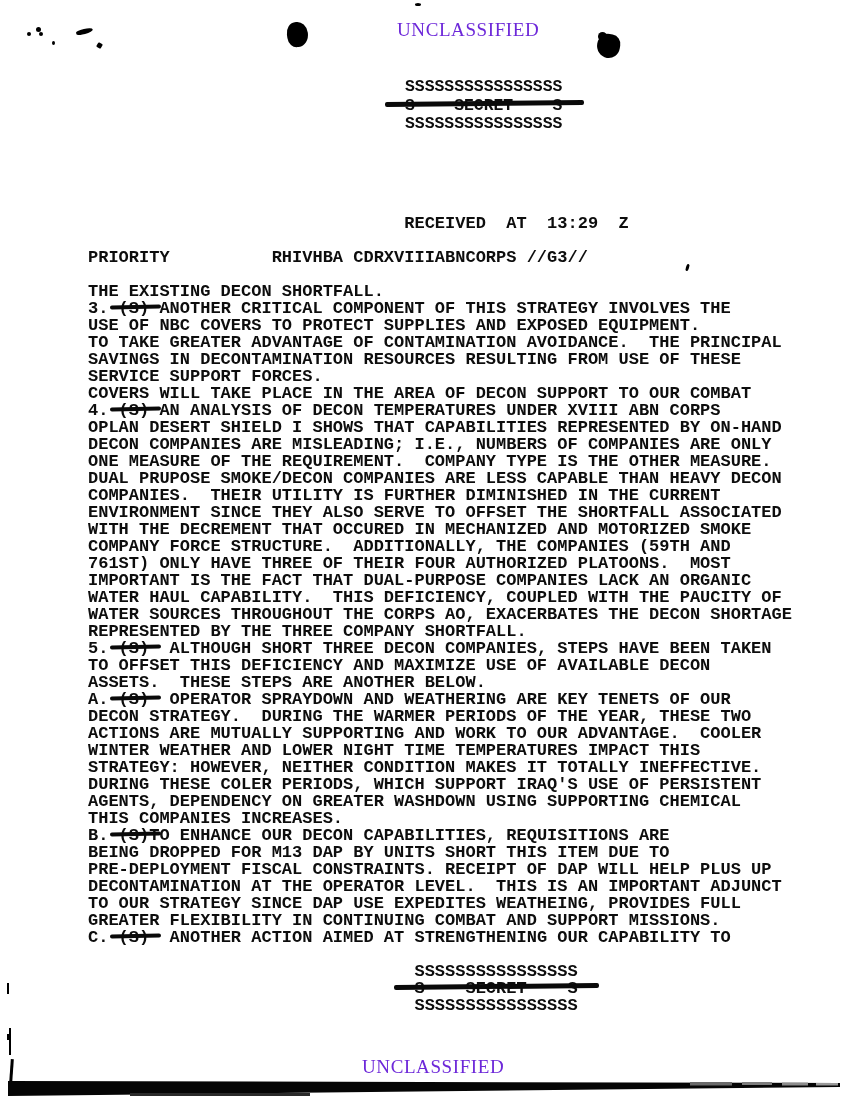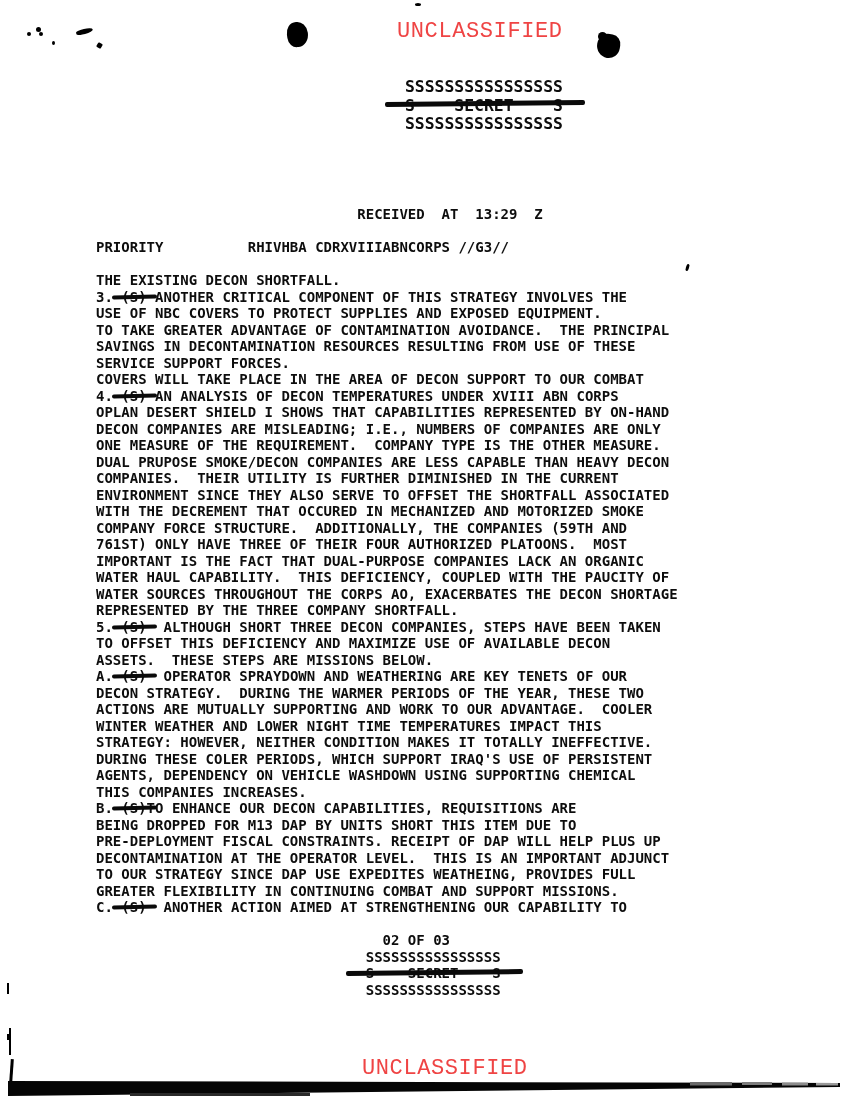--- a/index.html
+++ b/index.html
@@ -6,35 +6,35 @@
   #page {
     position:relative;
     width:850px; height:1097px;
     background:#ffffff;
     overflow:hidden;
     font-family:"DejaVu Sans Mono", monospace;
     color:#0d0d0d;
   }
   
   .typeblock { position:absolute; font-weight:bold; }
-  #message-text { left:88px; top:206px; font-size:14px; line-height:16.5px;margin-left:8px; }
+  #message-text { left:88px; top:216px; font-size:17px; line-height:16.5px; }
   #top-banner   { left:405px; top:78px;  font-size:16.4px; line-height:18.6px; }
-  .tline { white-space:pre; min-height:1em; }
+  .tline { white-space:pre; min-height:1em;font-family:Liberation Mono, monospace; }
   
   .redacted { position:relative; }
   .redacted::after {
     content:""; position:absolute; left:-9px; right:-11px; top:6px; height:4px;
     background:#0a0a0a; border-radius:2px; transform:rotate(-1.2deg);
   }
   .redacted.heavy::after { left:-20px; right:-22px; height:5px; top:5px; transform:rotate(-0.6deg); }
   
   .stamp {
     position:absolute;
-    font-family:Liberation Mono, monospace;
-    font-size:22px; letter-spacing:0.6px; color:#ef4444; font-weight:500;
+    font-family:Liberation Serif, serif;
+    font-size:19px; letter-spacing:0.6px; color:#6d28d9; font-weight:500;
   }
   #stamp-top { left:397px; top:19px; }
   #stamp-bottom { left:362px; top:1056px; }
   
   .punch { position:absolute; background:#000; }
   #punch-left  { left:287px; top:22px; width:21px; height:25px; border-radius:48% 52% 55% 45%; transform:rotate(-8deg); }
   #punch-right { left:597px; top:34px; width:23px; height:24px; border-radius:50% 44% 52% 56%; transform:rotate(10deg); }
   #punch-right-nub { left:598px; top:32px; width:9px; height:9px; border-radius:50%; }
   
   .speck { position:absolute; background:#000; border-radius:50%; }
@@ -91,38 +91,37 @@
       <div class="tline"><span>ENVIRONMENT SINCE THEY ALSO SERVE TO OFFSET THE SHORTFALL ASSOCIATED</span></div>
       <div class="tline"><span>WITH THE DECREMENT THAT OCCURED IN MECHANIZED AND MOTORIZED SMOKE</span></div>
       <div class="tline"><span>COMPANY FORCE STRUCTURE.  ADDITIONALLY, THE COMPANIES (59TH AND</span></div>
       <div class="tline"><span>761ST) ONLY HAVE THREE OF THEIR FOUR AUTHORIZED PLATOONS.  MOST</span></div>
       <div class="tline"><span>IMPORTANT IS THE FACT THAT DUAL-PURPOSE COMPANIES LACK AN ORGANIC</span></div>
       <div class="tline"><span>WATER HAUL CAPABILITY.  THIS DEFICIENCY, COUPLED WITH THE PAUCITY OF</span></div>
       <div class="tline"><span>WATER SOURCES THROUGHOUT THE CORPS AO, EXACERBATES THE DECON SHORTAGE</span></div>
       <div class="tline"><span>REPRESENTED BY THE THREE COMPANY SHORTFALL.</span></div>
       <div class="tline"><span>5. </span><span class="redacted">(S)</span><span>  ALTHOUGH SHORT THREE DECON COMPANIES, STEPS HAVE BEEN TAKEN</span></div>
       <div class="tline"><span>TO OFFSET THIS DEFICIENCY AND MAXIMIZE USE OF AVAILABLE DECON</span></div>
-      <div class="tline"><span>ASSETS.  THESE STEPS ARE MISSIONS BELOW.</span></div>
+      <div class="tline"><span>ASSETS.  THESE STEPS ARE ANOTHER BELOW.</span></div>
       <div class="tline"><span>A. </span><span class="redacted">(S)</span><span>  OPERATOR SPRAYDOWN AND WEATHERING ARE KEY TENETS OF OUR</span></div>
       <div class="tline"><span>DECON STRATEGY.  DURING THE WARMER PERIODS OF THE YEAR, THESE TWO</span></div>
       <div class="tline"><span>ACTIONS ARE MUTUALLY SUPPORTING AND WORK TO OUR ADVANTAGE.  COOLER</span></div>
       <div class="tline"><span>WINTER WEATHER AND LOWER NIGHT TIME TEMPERATURES IMPACT THIS</span></div>
       <div class="tline"><span>STRATEGY: HOWEVER, NEITHER CONDITION MAKES IT TOTALLY INEFFECTIVE.</span></div>
       <div class="tline"><span>DURING THESE COLER PERIODS, WHICH SUPPORT IRAQ'S USE OF PERSISTENT</span></div>
-      <div class="tline"><span>AGENTS, DEPENDENCY ON VEHICLE WASHDOWN USING SUPPORTING CHEMICAL</span></div>
+      <div class="tline"><span>AGENTS, DEPENDENCY ON GREATER WASHDOWN USING SUPPORTING CHEMICAL</span></div>
       <div class="tline"><span>THIS COMPANIES INCREASES.</span></div>
       <div class="tline"><span>B. </span><span class="redacted">(S)</span><span>TO ENHANCE OUR DECON CAPABILITIES, REQUISITIONS ARE</span></div>
       <div class="tline"><span>BEING DROPPED FOR M13 DAP BY UNITS SHORT THIS ITEM DUE TO</span></div>
       <div class="tline"><span>PRE-DEPLOYMENT FISCAL CONSTRAINTS. RECEIPT OF DAP WILL HELP PLUS UP</span></div>
       <div class="tline"><span>DECONTAMINATION AT THE OPERATOR LEVEL.  THIS IS AN IMPORTANT ADJUNCT</span></div>
       <div class="tline"><span>TO OUR STRATEGY SINCE DAP USE EXPEDITES WEATHEING, PROVIDES FULL</span></div>
       <div class="tline"><span>GREATER FLEXIBILITY IN CONTINUING COMBAT AND SUPPORT MISSIONS.</span></div>
       <div class="tline"><span>C. </span><span class="redacted">(S)</span><span>  ANOTHER ACTION AIMED AT STRENGTHENING OUR CAPABILITY TO</span></div>
       <div class="tline"><span> </span></div>
-      <div class="tline"><span>                                  02 OF 03</span></div>
       <div class="tline"><span>                                </span><span>SSSSSSSSSSSSSSSS</span></div>
       <div class="tline"><span>                                </span><span class="redacted heavy">S    SECRET    S</span></div>
       <div class="tline"><span>                                </span><span>SSSSSSSSSSSSSSSS</span></div>
     </div>
 
   <div class="margin-mark" style="left:7px; top:983px; width:2px; height:11px;"></div>
   <div class="margin-mark" style="left:9px; top:1028px; width:2px; height:27px;"></div>
   <div class="margin-mark" style="left:7px; top:1034px; width:3px; height:6px;"></div>
   <div class="margin-mark" style="left:10px; top:1059px; width:3px; height:24px; transform:rotate(4deg);"></div>
 

